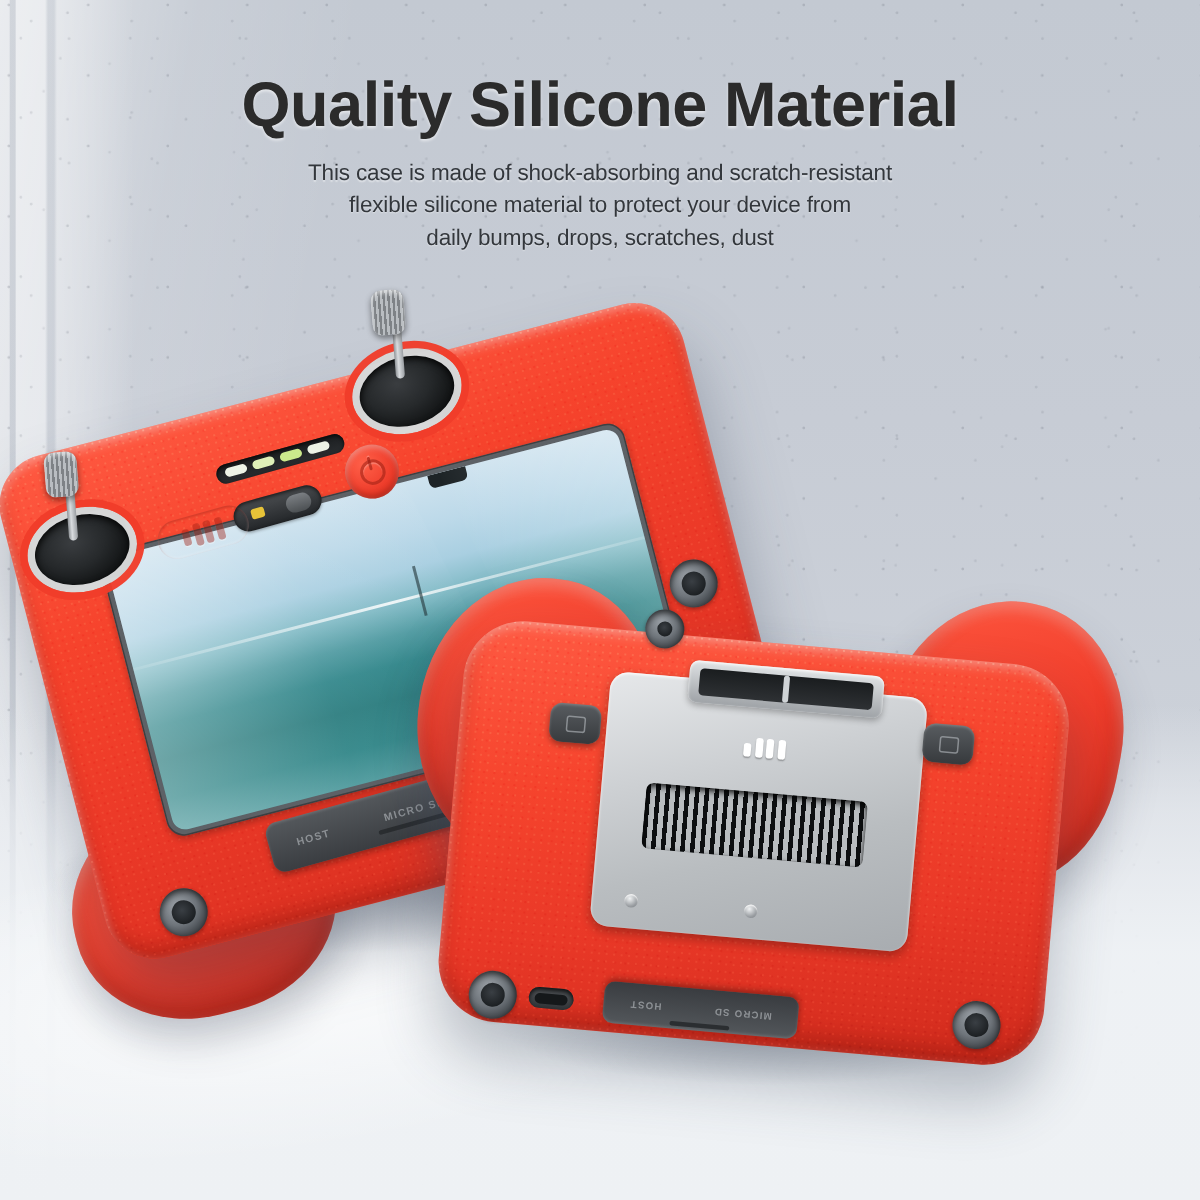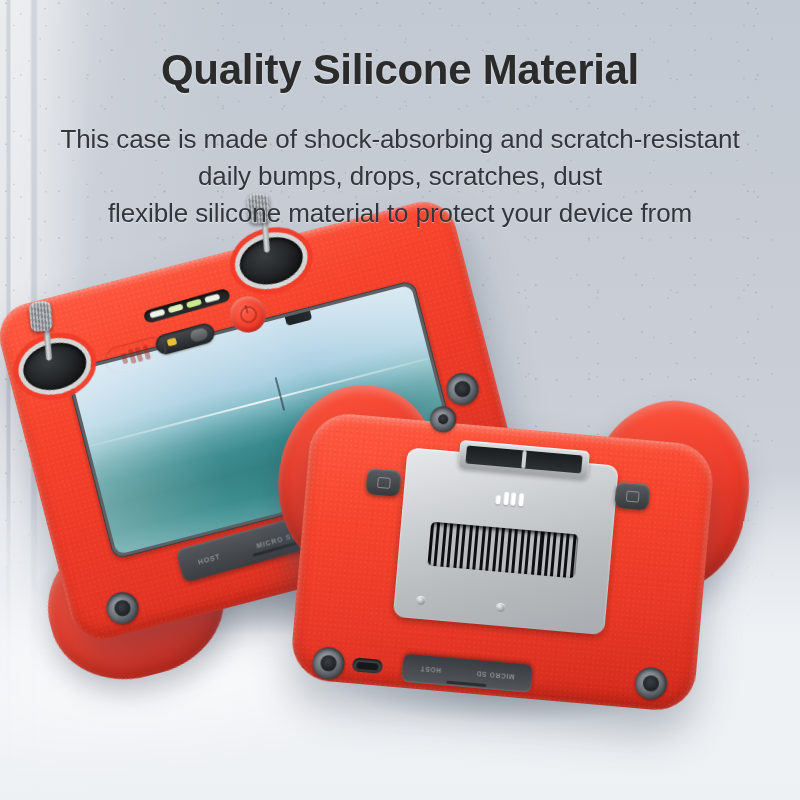--- a/index.html
+++ b/index.html
@@ -56,21 +56,21 @@
     transform:rotate(-9deg);
   }
 
   
   .copy { position:absolute; left:0; right:0; top:46px; text-align:center; z-index:30; }
   .title {
     font-size:42px; font-weight:700; color:#2b2b2b; letter-spacing:-.3px;
     line-height:1.12; text-shadow:0 1px 2px rgba(255,255,255,.55);
   }
   .subtitle {
-    margin-top:28px; font-size:26px; font-weight:400; color:#33373c;
+    margin-top:12px; font-size:15px; font-weight:400; color:#33373c;
     line-height:1.42; letter-spacing:-.1px; text-shadow:0 1px 1px rgba(255,255,255,.45);
   }
   .subtitle span { display:block; }
 
   
   .silicone-grain {
     position:absolute; inset:0; border-radius:inherit; pointer-events:none;
     opacity:.30; mix-blend-mode:overlay;
     background-image:
       radial-gradient(circle at 25% 25%, rgba(255,255,255,.85) .5px, transparent 1px),
@@ -394,22 +394,22 @@
   <div class="wall"></div>
   <div class="wall-bands"></div>
   <div class="wall-grain"></div>
   <div class="floor"></div>
   <div class="floor-sheen"></div>
 
   <div class="copy">
     <div class="title">Quality Silicone Material</div>
     <div class="subtitle">
       <span>This case is made of shock-absorbing and scratch-resistant</span>
+      <span>flexible silicone material to protect your device from</span>
       <span>daily bumps, drops, scratches, dust</span>
-      <span>flexible silicone material to protect your device from</span>
     </div>
   </div>
 
   <div class="contact-shadow cs1"></div>
   <div class="contact-shadow cs2"></div>
 
   <div id="unit-front">
     <div class="grip left"></div>
     <div class="grip right"></div>
 

